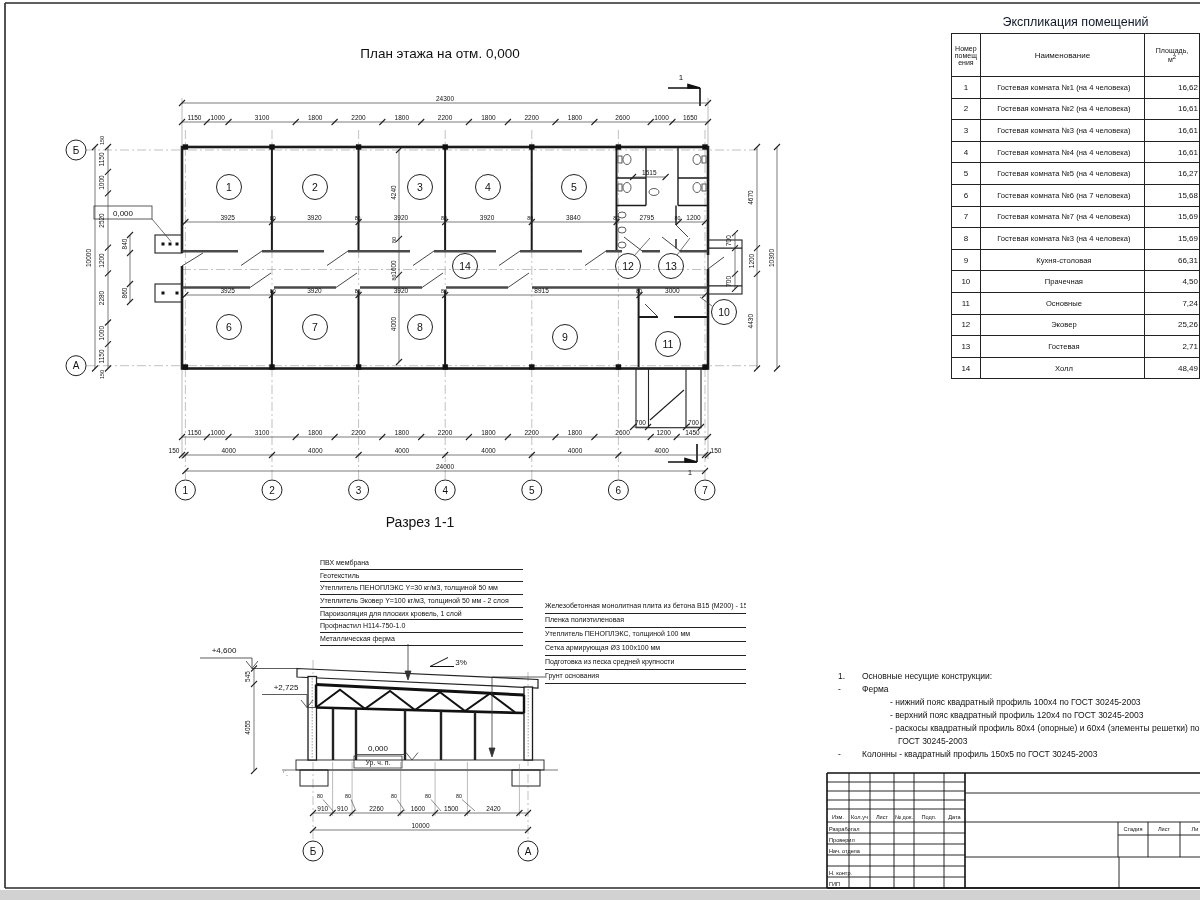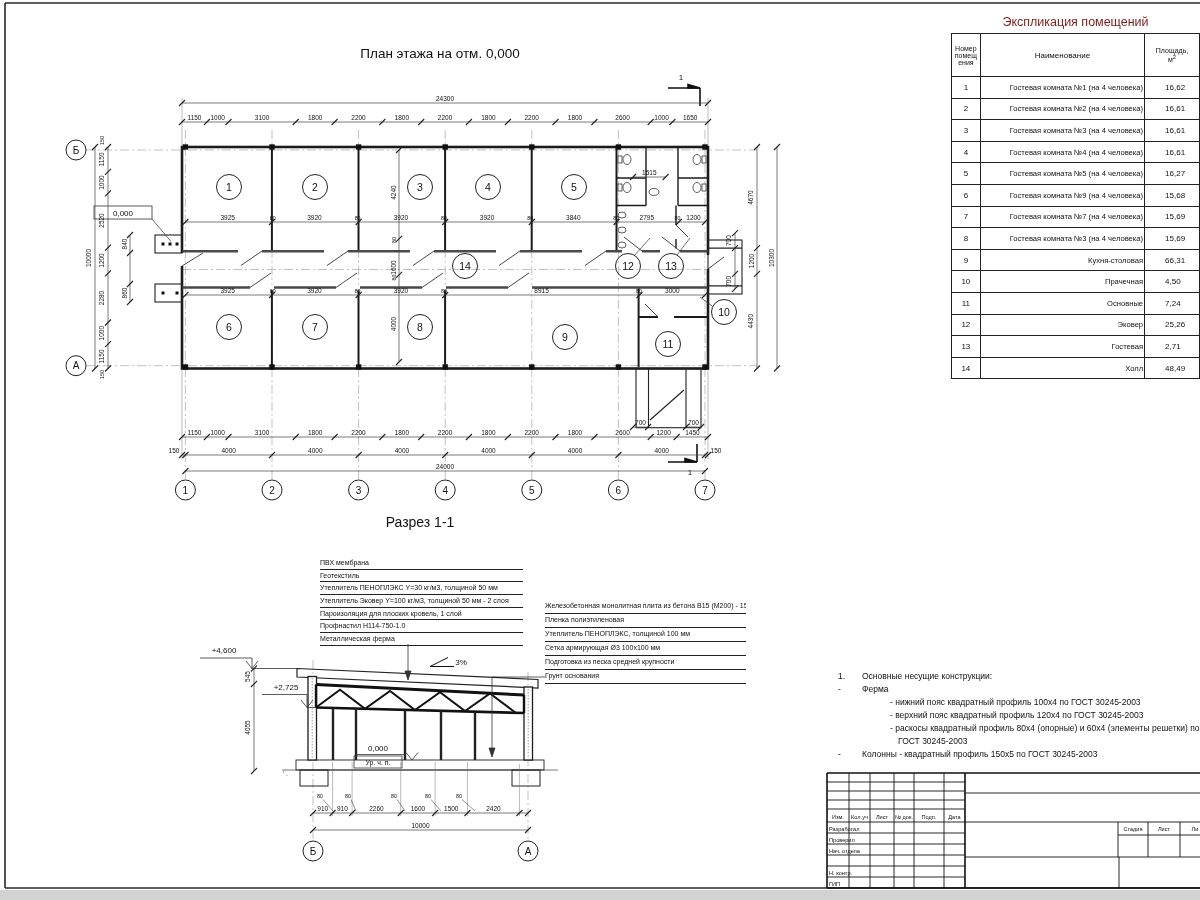--- a/index.html
+++ b/index.html
@@ -8,29 +8,29 @@
   svg.draw{position:absolute;left:0;top:0;}
   svg text{font-family:"Liberation Sans",sans-serif;fill:#111;}
   text.d{font-size:6.5px;text-anchor:middle;}
   text.ds{font-size:5.3px;text-anchor:middle;}
   text.rm{font-size:10.5px;text-anchor:middle;}
   text.ax{font-size:10px;text-anchor:middle;}
   text.tt{font-size:13.5px;text-anchor:middle;}
   text.lv{font-size:8px;text-anchor:middle;}
   text.tb{font-size:5.6px;text-anchor:middle;}
   text.tbl{font-size:5.6px;text-anchor:start;}
-  .blocktitle{position:absolute;left:953px;top:15px;width:245px;text-align:center;font-size:12.5px;color:#7f1d1d;}
+  .blocktitle{position:absolute;left:953px;top:15px;width:245px;text-align:center;font-size:12.5px;color:#0f172a;}
   table.extable{position:absolute;left:951px;top:33px;border-collapse:collapse;color:#111;}
   table.extable td,table.extable th{border:1px solid #222;font-weight:normal;}
   th.hnum{width:28px;font-size:7px;}
   th.hname{width:174px;font-size:8px;}
   th.harea{width:41px;font-size:7px;height:40px;}
   td.num{width:28px;text-align:center;font-size:8px;height:18.6px;}
-  td.nm{width:174px;text-align:right;font-size:7.6px;padding-left:4px;white-space:nowrap;overflow:hidden;}
-  td.ar{width:41px;text-align:left;font-size:8px;padding-left:20px;}
+  td.nm{width:174px;text-align:center;font-size:7.6px;padding-left:4px;white-space:nowrap;overflow:hidden;}
+  td.ar{width:41px;text-align:right;font-size:8px;padding-left:20px;}
   .stack{position:absolute;color:#111;}
   .stack .cl{border-bottom:0.8px solid #222;height:11.7px;line-height:11.5px;font-size:7px;white-space:nowrap;overflow:hidden;}
   .stack .cl2{border-bottom:0.8px solid #222;height:13px;line-height:12.6px;font-size:7px;white-space:nowrap;overflow:hidden;}
   .notes{position:absolute;left:836px;top:670px;width:420px;color:#111;font-size:8.5px;line-height:13px;}
   .nrow{white-space:nowrap;}
   .nnum{display:inline-block;width:24px;padding-left:2px;}
   .nsub{margin-left:54px;white-space:nowrap;}
   .nsub2{margin-left:62px;white-space:nowrap;}
 </style>
 </head>
@@ -474,21 +474,21 @@
             <td class="nm">Гостевая комната №4 (на 4 человека)</td>
             <td class="ar">16,61</td>
           </tr>
   <tr>
             <td class="num">5</td>
             <td class="nm">Гостевая комната №5 (на 4 человека)</td>
             <td class="ar">16,27</td>
           </tr>
   <tr>
             <td class="num">6</td>
-            <td class="nm">Гостевая комната №9 (на 4 человека)</td>
+            <td class="nm">Гостевая комната №6 (на 7 человека)</td>
             <td class="ar">15,68</td>
           </tr>
   <tr>
             <td class="num">7</td>
             <td class="nm">Гостевая комната №7 (на 4 человека)</td>
             <td class="ar">15,69</td>
           </tr>
   <tr>
             <td class="num">8</td>
             <td class="nm">Гостевая комната №3 (на 4 человека)</td>

